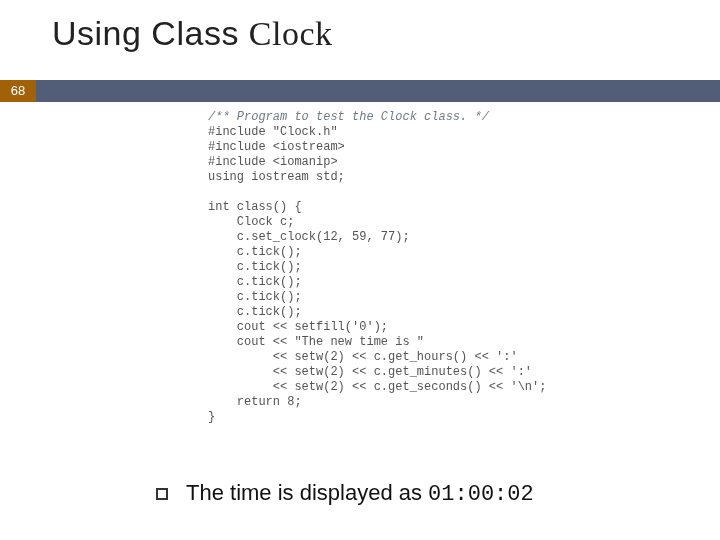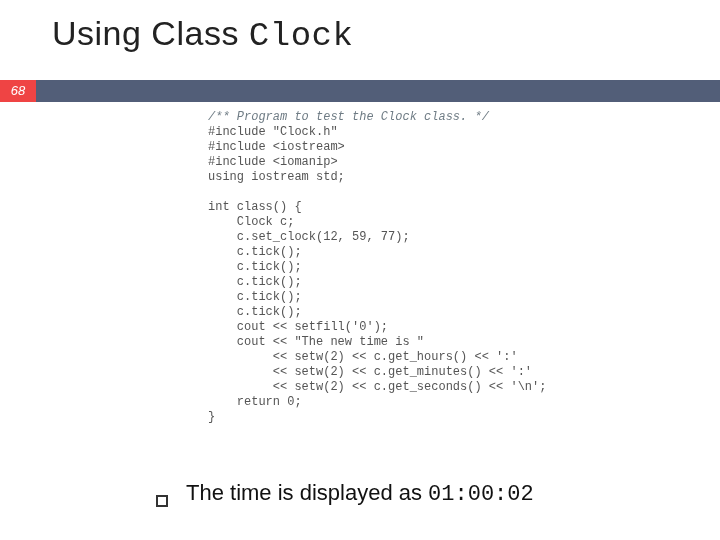--- a/index.html
+++ b/index.html
@@ -19,60 +19,59 @@
   }
   .title {
     position: absolute;
     top: 14px;
     left: 52px;
     font-size: 34px;
     color: #222;
     letter-spacing: 0.5px;
   }
   .title .mono {
-    font-family: Liberation Mono, monospace;
+    font-family: Liberation Serif, serif;
   }
   .bar {
     position: absolute;
     top: 80px;
     left: 0;
     width: 720px;
     height: 22px;
     background: #525e78;
   }
   .badge {
     position: absolute;
     top: 80px;
     left: 0;
     width: 36px;
     height: 22px;
-    background: #ef4444;
+    background: #a16207;
     color: #ffffff;
     font-size: 13px;
     line-height: 22px;
     text-align: center;
-    font-style: italic;
   }
   .code {
     position: absolute;
     top: 110px;
     left: 208px;
     font-family: "Courier New", Courier, monospace;
     font-size: 12px;
     line-height: 15px;
     color: #555;
     white-space: pre;
   }
   .code .comment { color: #6f7c85; font-style: italic; margin-top: 12px; }
   .bullet-row {
     position: absolute;
     top: 480px;
     left: 108px;
     display: flex;
-    align-items: flex-end;
+    align-items: center;
     padding-left: 48px;
   }
   .bullet-box {
     width: 12px;
     height: 12px;
     border: 2px solid #333;
     margin-right: 18px;
     box-sizing: border-box;
     flex: 0 0 auto;
   }
@@ -108,21 +107,21 @@
 <span>    c.tick();</span>
 <span>    c.tick();</span>
 <span>    c.tick();</span>
 <span>    c.tick();</span>
 <span>    c.tick();</span>
 <span>    cout &lt;&lt; setfill('0');</span>
 <span>    cout &lt;&lt; "The new time is "</span>
 <span>         &lt;&lt; setw(2) &lt;&lt; c.get_hours() &lt;&lt; ':'</span>
 <span>         &lt;&lt; setw(2) &lt;&lt; c.get_minutes() &lt;&lt; ':'</span>
 <span>         &lt;&lt; setw(2) &lt;&lt; c.get_seconds() &lt;&lt; '\n';</span>
-<span>    return 0;</span>
+<span>    return 8;</span>
 <span>}</span></div>
 
   <div class="bullet-row">
     <span class="bullet-box"></span>
     <span class="bullet-text">
       <span>The time is displayed as </span><span class="mono">01:00:02</span>
     </span>
   </div>
 
 </div>

